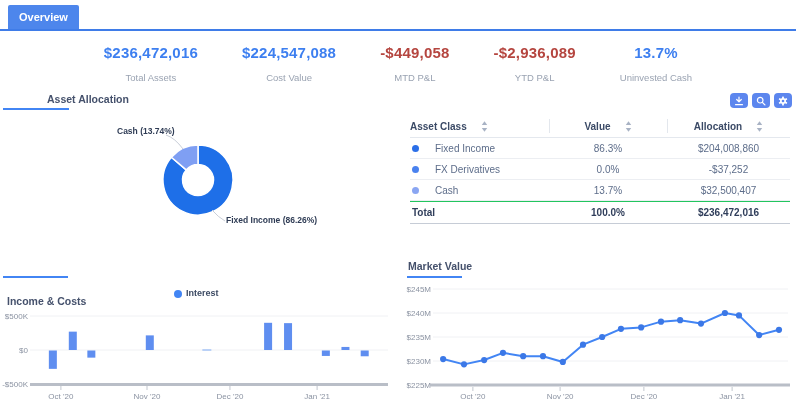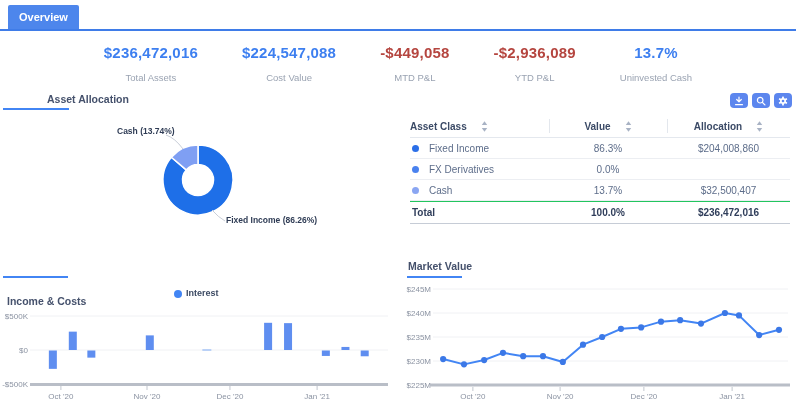--- a/index.html
+++ b/index.html
@@ -49,21 +49,21 @@
   .alloc-table{position:absolute;left:410px;top:115px;width:380px;font-size:10px;}
   .tr{display:grid;grid-template-columns:139px 118px 123px;align-items:center;}
   .thead{height:22px;border-bottom:1px solid #e4e8ee;color:#3b4a66;font-weight:600;}
   .th{display:flex;align-items:center;gap:14px;position:relative;height:100%;}
   .th.center{justify-content:center;}
   .th + .th::before{
     content:'';position:absolute;left:0;top:4px;bottom:4px;width:1px;background:#e3e7ed;
   }
   .row{height:20px;border-bottom:1px solid #eceef2;color:#5d6d8a;}
   .cell-center{text-align:center;}
-  .asset-cell{display:flex;align-items:center;gap:10px;padding-left:2px;}
+  .asset-cell{display:flex;align-items:center;gap:16px;padding-left:2px;}
   .dot{width:7px;height:7px;border-radius:50%;flex:0 0 auto;}
   .total-row{height:21px;border-top:1px solid #22c55e;border-bottom:1px solid #c6ccd6;
     color:#303e5b;font-weight:bold;}
 
   
   .legend-dot{position:absolute;left:174px;top:290px;width:8px;height:8px;border-radius:50%;background:#4285f4;}
   .legend-label{position:absolute;left:186px;top:288px;font-size:9px;font-weight:bold;color:#3c4a63;}
 
   svg{display:block;}
 </style>
@@ -169,20 +169,21 @@
     <div class="cell-center">86.3%</div>
     <div class="cell-center">$204,008,860</div>
   </div>
 
   <div class="tr row">
     <div class="asset-cell">
       <span class="dot" style="background: rgb(74, 130, 239);"></span>
       <span>FX Derivatives</span>
     </div>
     <div class="cell-center">0.0%</div>
+    <div class="cell-center">-$37,252</div>
   </div>
 
   <div class="tr row">
     <div class="asset-cell">
       <span class="dot" style="background: rgb(138, 166, 242);"></span>
       <span>Cash</span>
     </div>
     <div class="cell-center">13.7%</div>
     <div class="cell-center">$32,500,407</div>
   </div>

